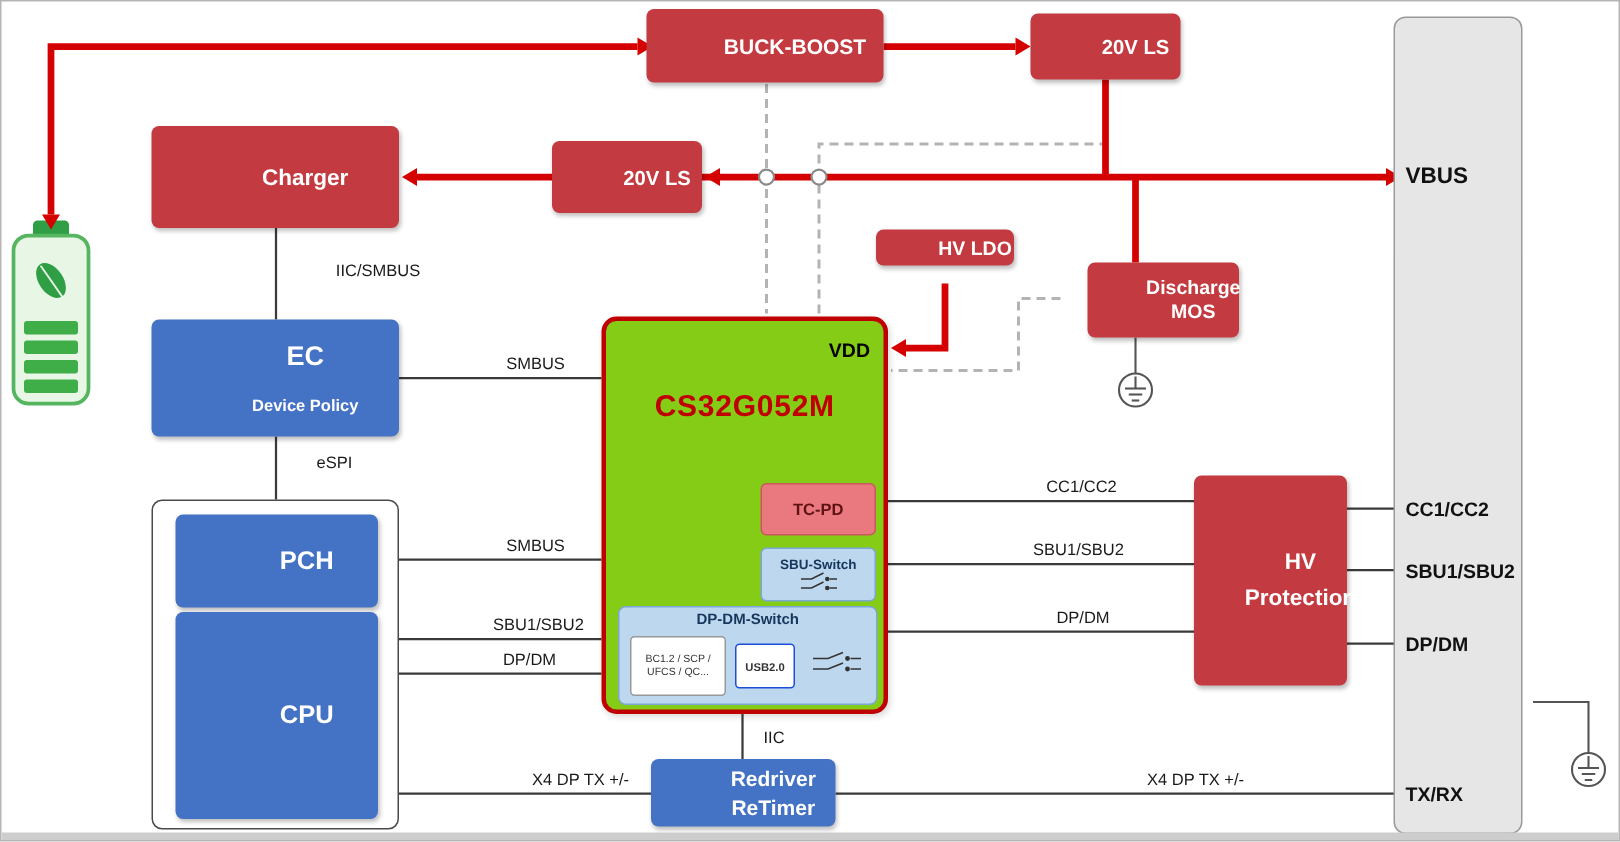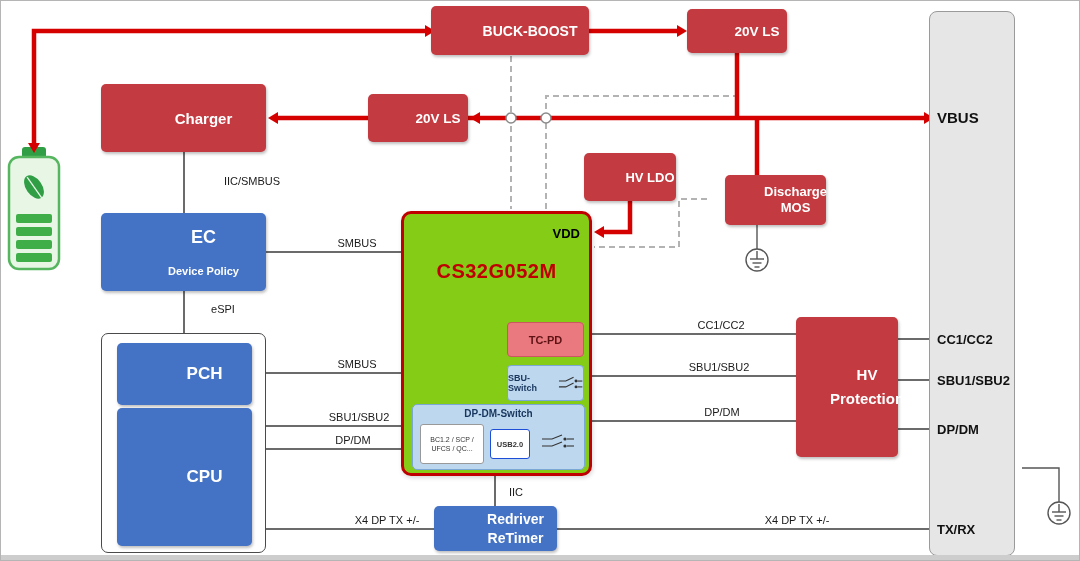--- a/index.html
+++ b/index.html
@@ -29,21 +29,21 @@
   #chip-vdd { position:absolute; top:12px; right:9px; font-weight:bold;
           font-size:13px; color:#000; }
   #chip-title { position:absolute; top:46px; left:0; width:100%; text-align:center;
           font-weight:bold; font-size:20px; color:#C00000; letter-spacing:.5px; }
   #tcpd { position:absolute; left:103px; top:108px; width:77px; height:35px;
           background:#E9797E; border:1px solid #C9595E; border-radius:4px;
           display:flex; align-items:center; justify-content:center;
           font-size:11px; font-weight:bold; color:#5E1214; }
   #sbusw { position:absolute; left:103px; top:151px; width:77px; height:36px;
           background:#BDD7EE; border:1px solid #7BA7D7; border-radius:4px;
-          display:flex; align-items:center; justify-content:center;
+          display:flex; flex-direction:column; align-items:center; justify-content:center;
           font-size:9px; font-weight:bold; color:#17365D; }
   #dpdmsw { position:absolute; left:8px; top:190px; width:173px; height:66px;
           background:#BDD7EE; border:1px solid #7BA7D7; border-radius:5px; }
   #dpdm-label { width:100%; text-align:center; margin-top:3px;
           font-size:10px; font-weight:bold; color:#17365D; }
   #bcbox { position:absolute; left:7px; top:19px; width:64px; height:40px;
           background:#fff; border:1px solid #999; border-radius:3px;
           display:flex; flex-direction:column; align-items:center; justify-content:center;
           font-size:7px; color:#333; line-height:1.3; }
   #usbbox { position:absolute; left:77px; top:24px; width:40px; height:30px;
@@ -150,21 +150,21 @@
   </div>
 
   <div class="box red" style="left:100px;top:83px;width:165px;height:68px;font-size:15px">
     <span>Charger</span>
   </div>
 
   <div class="box red" style="left:367px;top:93px;width:100px;height:48px;font-size:13.5px">
     <span>20V LS</span>
   </div>
 
-  <div class="box red" style="left:583px;top:152px;width:92px;height:48px;font-size:13px">
+  <div class="box red" style="left:583px;top:152px;width:92px;height:24px;font-size:13px">
     <span>HV LDO</span>
   </div>
 
   <div class="box red" style="left:724px;top:174px;width:101px;height:50px;font-size:13px;line-height:1.25">
     <span>Discharge</span>
     <span>MOS</span>
   </div>
 
   <div class="box red" style="left:795px;top:316px;width:102px;height:140px;font-size:15px;line-height:1.6">
     <span>HV</span>

